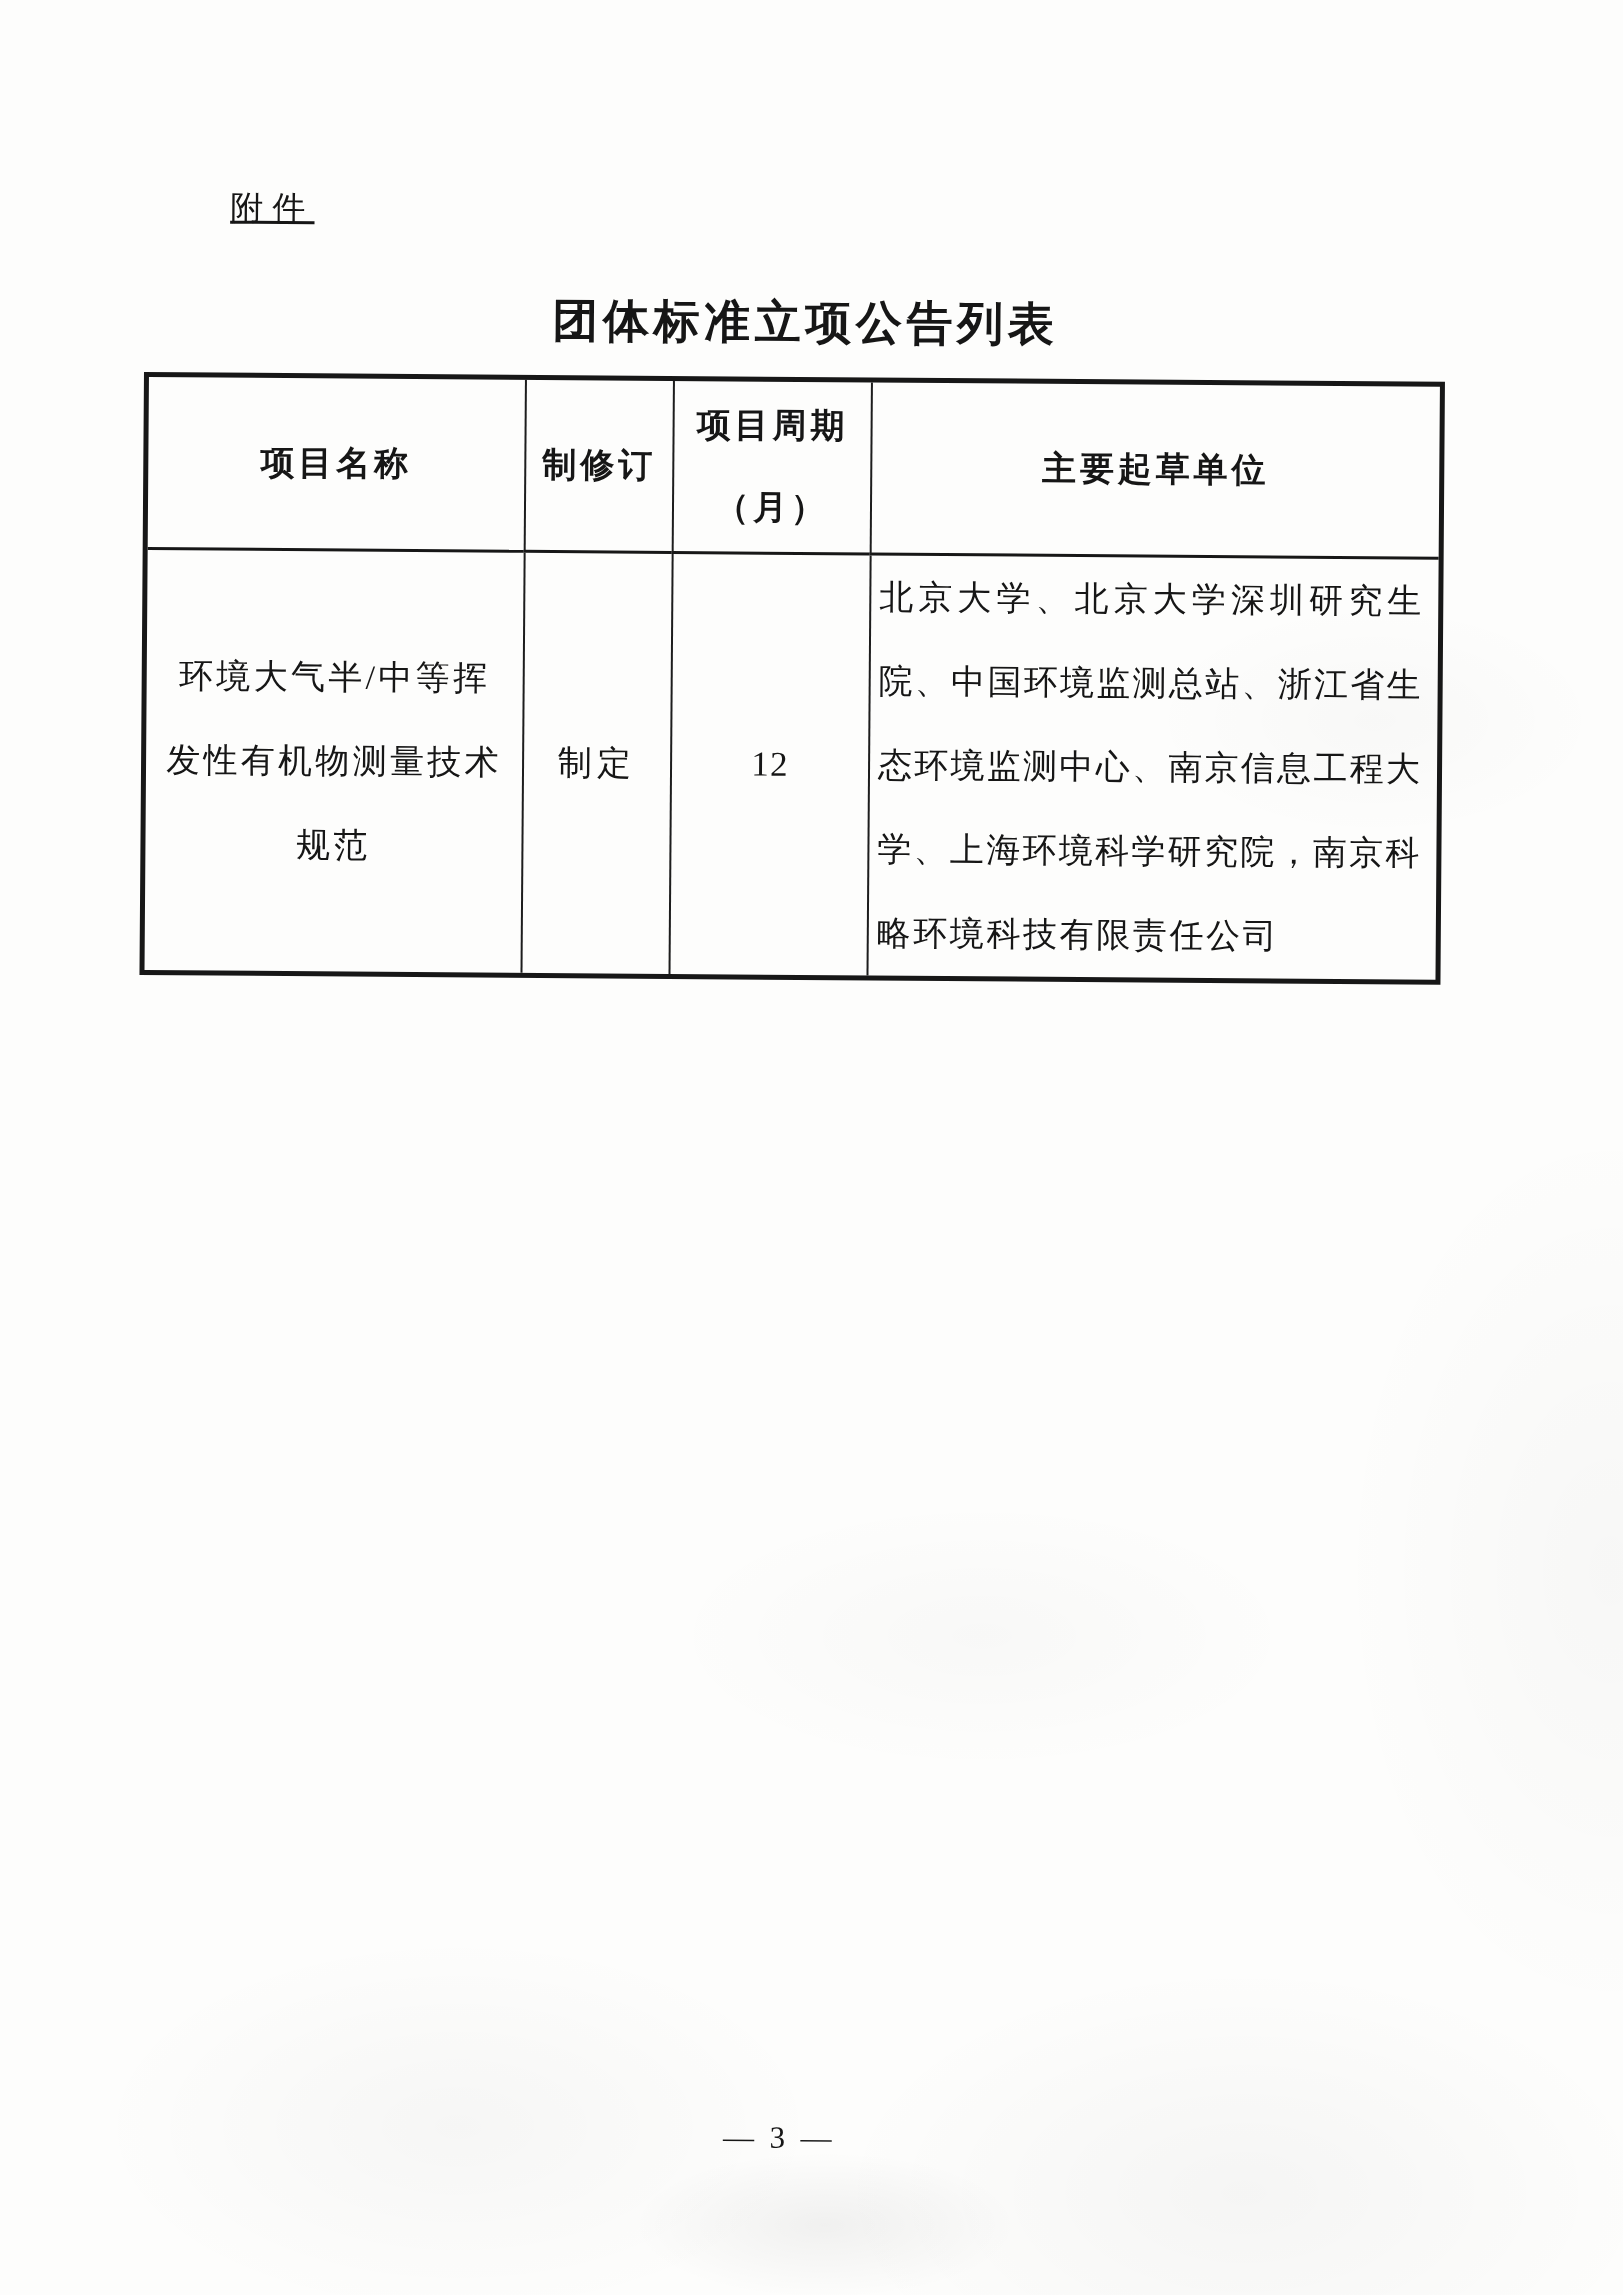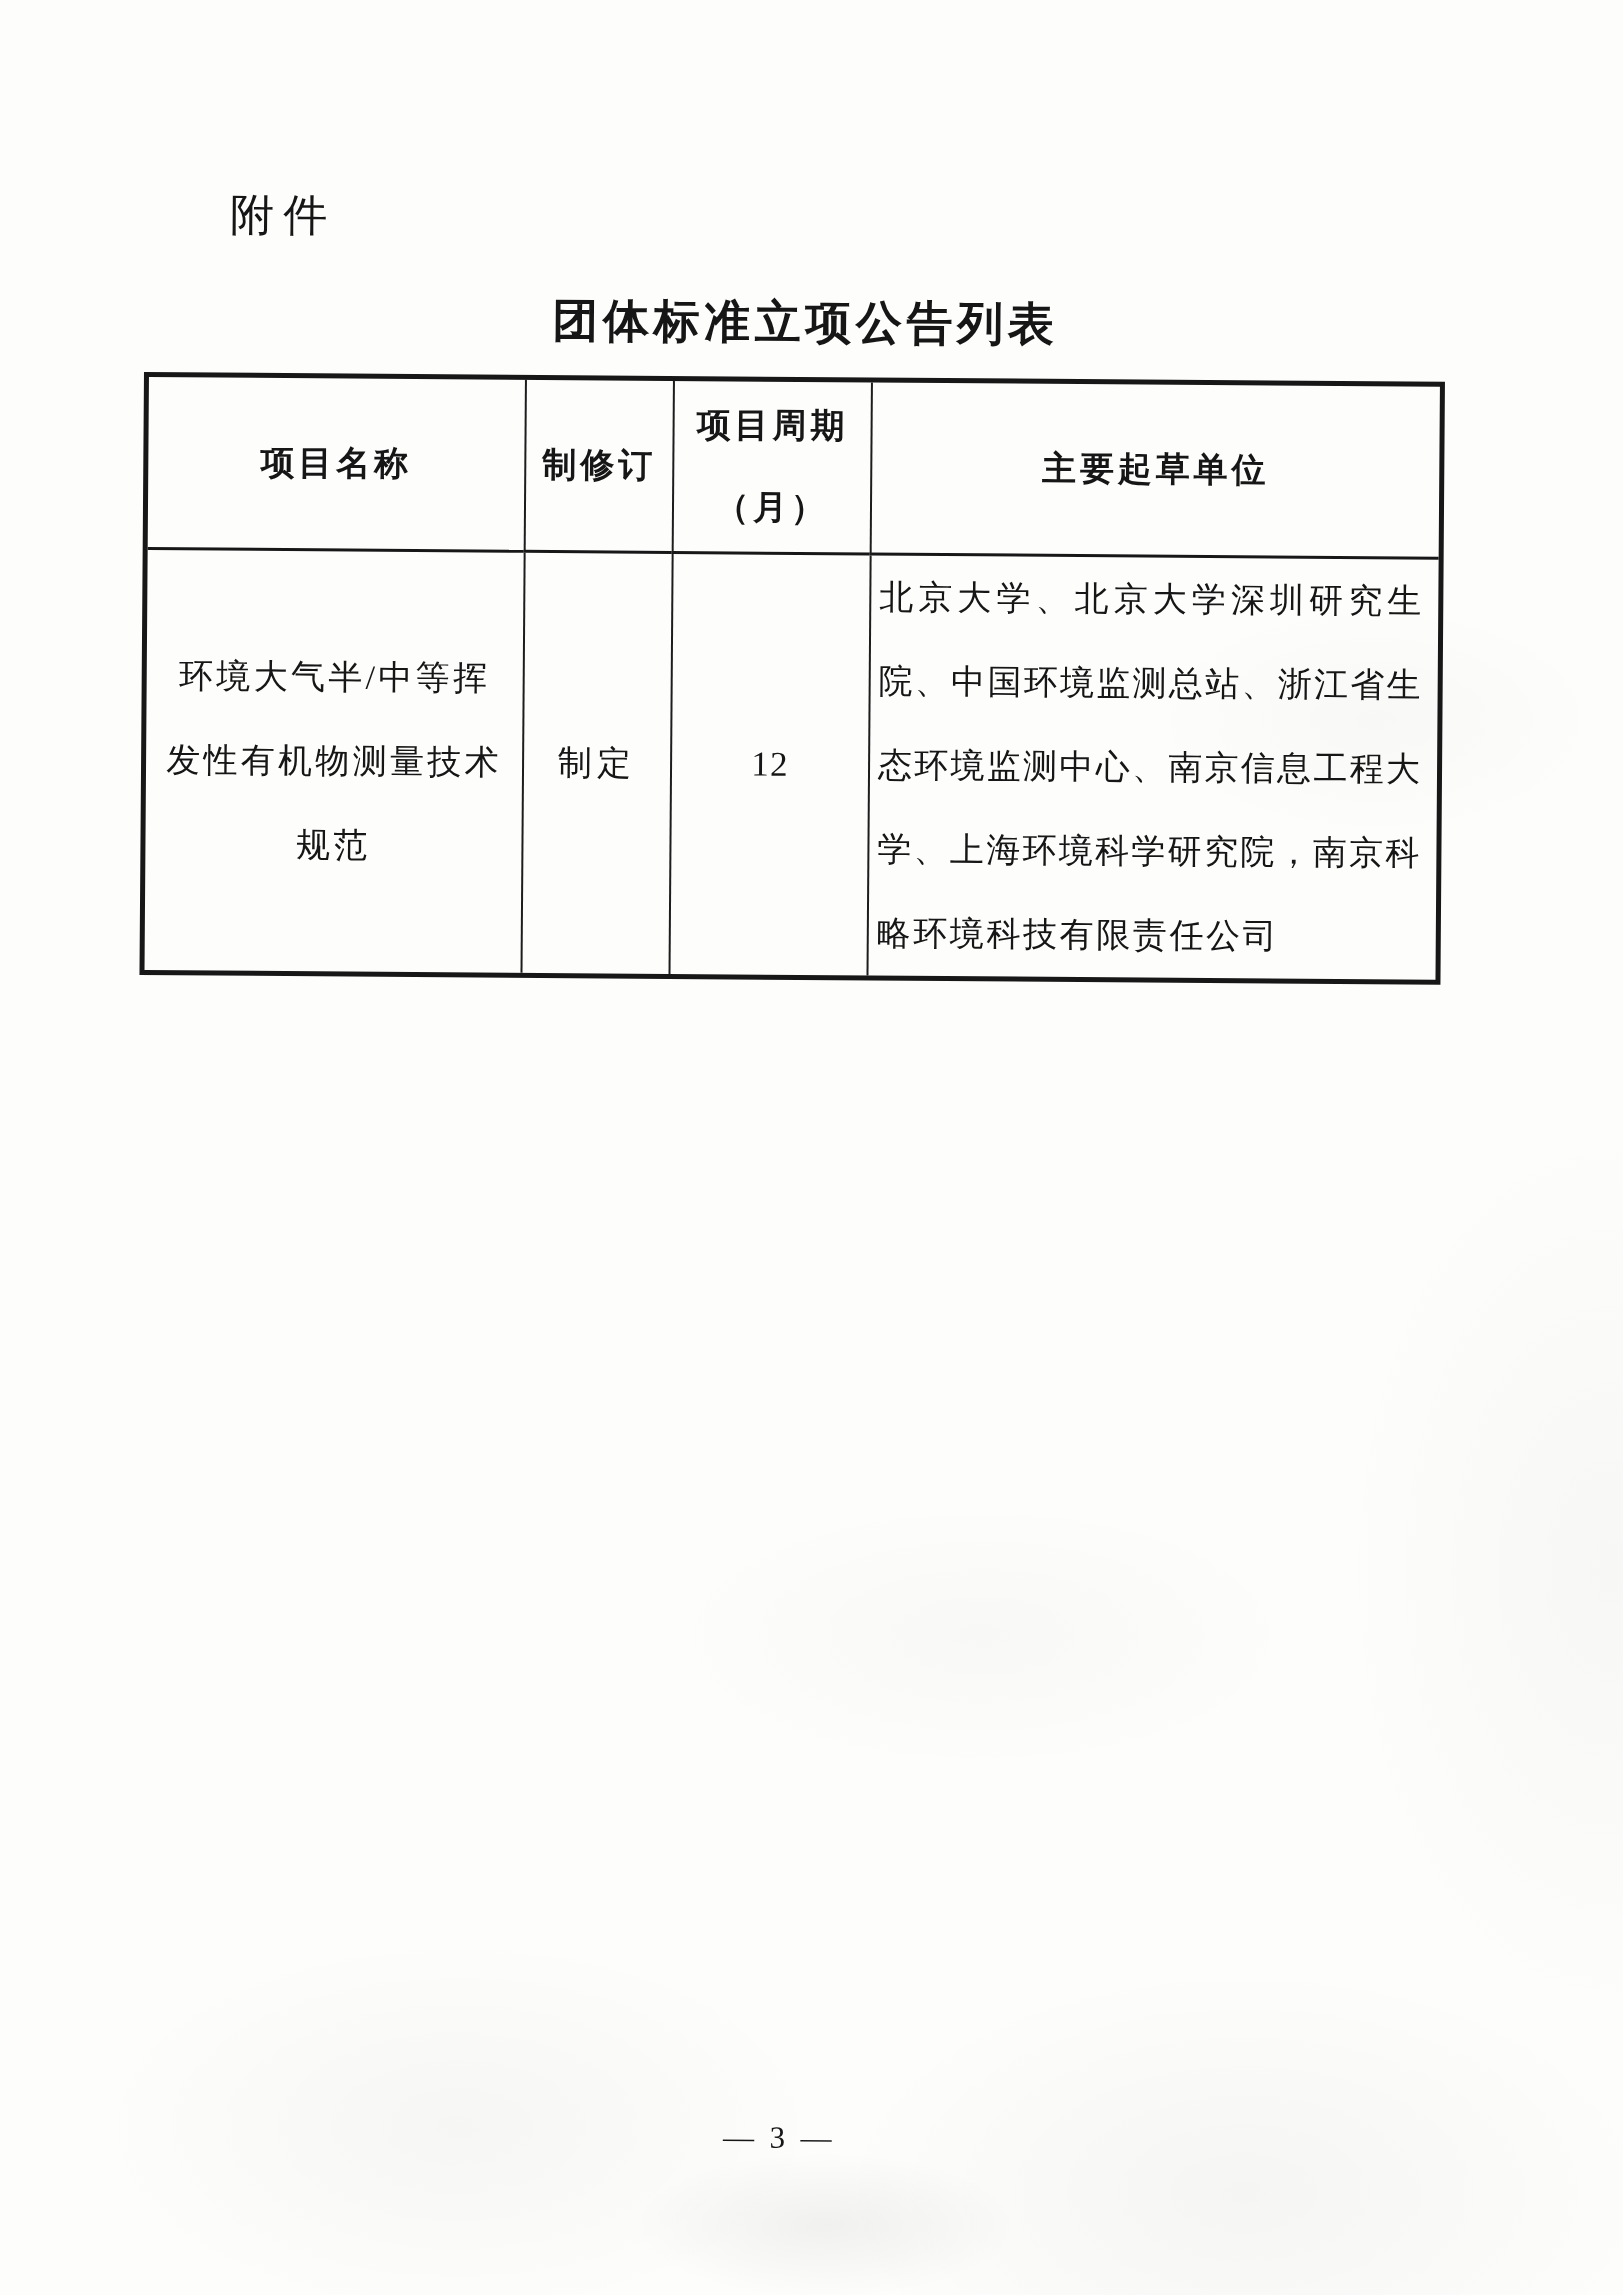--- a/index.html
+++ b/index.html
@@ -12,21 +12,21 @@
       radial-gradient(ellipse 524px 275px at 458px 2127px,  rgba(0,0,0,0.028), transparent 70%),
       radial-gradient(ellipse 589px 327px at 1244px 2193px, rgba(0,0,0,0.033), transparent 70%),
       radial-gradient(ellipse 393px 655px at 1610px 1571px, rgba(0,0,0,0.025), transparent 70%),
       radial-gradient(ellipse 327px 170px at 1375px 720px, rgba(0,0,0,0.018), transparent 70%),
       radial-gradient(ellipse 458px 196px at 982px 1636px, rgba(0,0,0,0.02), transparent 70%);
   }
   .scan-layer { position:absolute; inset:0; transform:rotate(0.43deg); transform-origin:144px 372px; }
 
   .attachment {
     position:absolute; left:229px; top:185px;
-    font-size:44px; letter-spacing:9.2px; white-space:nowrap;
+    font-size:33px; letter-spacing:9.2px; white-space:nowrap;text-decoration:underline;
   }
   .doc-title {
     position:absolute; left:552px; top:287px; margin:0;
     font-size:46px; font-weight:bold; letter-spacing:4.6px; white-space:nowrap;
   }
 
   .std-table {
     position:absolute; left:144px; top:372px; width:1301px; height:603px;
     box-sizing:border-box; border:5.2px solid #171717;
     display:grid;

